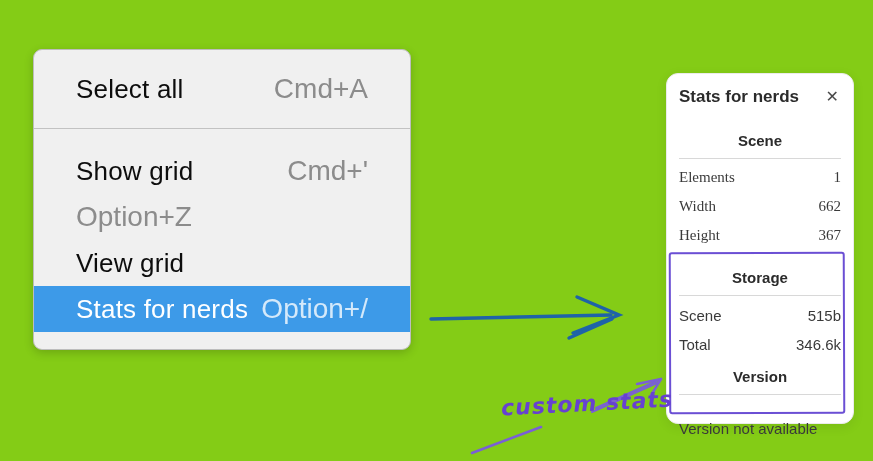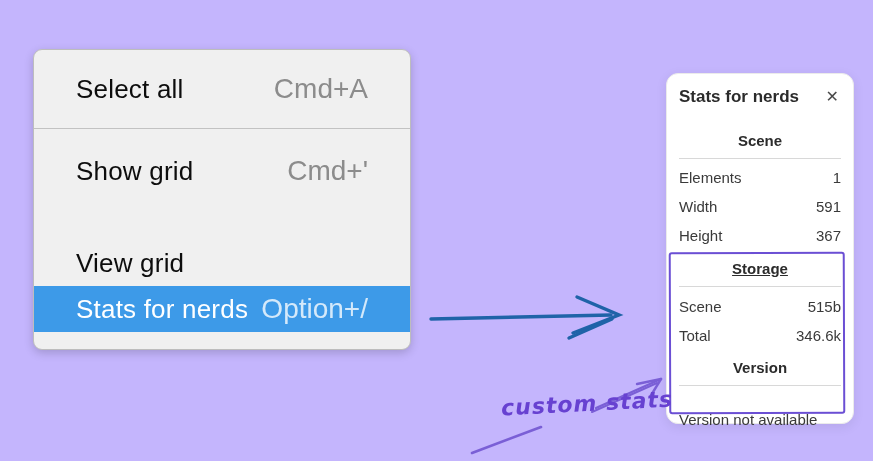--- a/index.html
+++ b/index.html
@@ -1,18 +1,18 @@
 <!DOCTYPE html>
 <html><head>
 <meta charset="utf-8">
 <style>
   * { margin:0; padding:0; box-sizing:border-box; }
   html,body { width:873px; height:461px; background:#ffffff; overflow:hidden;
               font-family:"Liberation Sans", sans-serif; }
-  .canvas { position:relative; width:873px; height:461px; background:#c4b5fd; }
+  .canvas { position:relative; width:873px; height:461px; background:#84cc16; }
 
   
   .menu {
     position:absolute; left:33px; top:49px; width:378px; height:301px;
     background:#f0f0f0; border:1px solid #bdbdbd; border-radius:9px;
     box-shadow:0 3px 10px rgba(0,0,0,0.18); overflow:hidden;
   }
   .menu-section-1 { padding:16px 0; }
   .menu-section-2 { padding:19px 0 30px; }
   .menu-divider { height:1px; background:#c2c2c2; width:100%; }
@@ -32,24 +32,24 @@
     background:#ffffff; border:1px solid #ebebeb; border-radius:12px;
     box-shadow:0 3px 12px rgba(0,0,0,0.08);
     padding:12px 12px 0; color:#2b2b2b;
   }
   .panel-header { display:flex; align-items:center; justify-content:space-between; height:22px; }
   .panel-title { font-size:17px; font-weight:bold; color:#2b2b2b; }
   .panel-close { font-size:16px; color:#4a4a4a; cursor:pointer; line-height:1;
                  padding:2px 2px; }
   .sec-h { font-size:15px; font-weight:bold; text-align:center; height:20px; color:#2b2b2b; }
   .sec-h.scene   { margin-top:24px; }
-  .sec-h.storage { margin-top:10px;text-decoration:underline; }
+  .sec-h.storage { margin-top:19px; }
   .sec-h.version { margin-top:9px; }
   .sec-hr { border:none; height:1px; background:#d8d8d8; margin:6px 0 0; }
-  .rows-scene   { margin-top:4px; }
+  .rows-scene   { margin-top:4px;font-family:Liberation Serif, serif; }
   .rows-storage { margin-top:5px; }
   .stat-row { display:flex; justify-content:space-between; align-items:center;
               height:29px; font-size:15px; color:#3a3a3a; }
   .version-note { margin-top:25px; height:20px; font-size:15px; color:#3a3a3a; }
 
   
   .anno-box {
     position:absolute; left:669px; top:252px; width:176px; height:162px;
     border:2px solid #6b4fd4; border-radius:3px;
     transform:rotate(-0.2deg); pointer-events:none;
@@ -79,20 +79,21 @@
         <span class="mi-shortcut">Cmd+A</span>
       </div>
     </div>
     <div class="menu-divider"></div>
     <div class="menu-section-2">
       <div class="menu-item">
         <span class="mi-label">Show grid</span>
         <span class="mi-shortcut">Cmd+'</span>
       </div>
       <div class="menu-item">
+        <span class="mi-shortcut">Option+Z</span>
       </div>
       <div class="menu-item">
         <span class="mi-label">View grid</span>
       </div>
       <div class="menu-item highlighted">
         <span class="mi-label">Stats for nerds</span>
         <span class="mi-shortcut">Option+/</span>
       </div>
     </div>
   </div>
@@ -105,21 +106,21 @@
 
     <div class="sec-h scene">Scene</div>
     <hr class="sec-hr">
     <div class="rows-scene">
       <div class="stat-row">
         <span>Elements</span>
         <span>1</span>
       </div>
       <div class="stat-row">
         <span>Width</span>
-        <span>591</span>
+        <span>662</span>
       </div>
       <div class="stat-row">
         <span>Height</span>
         <span>367</span>
       </div>
     </div>
 
     <div class="sec-h storage">Storage</div>
     <hr class="sec-hr">
     <div class="rows-storage">

